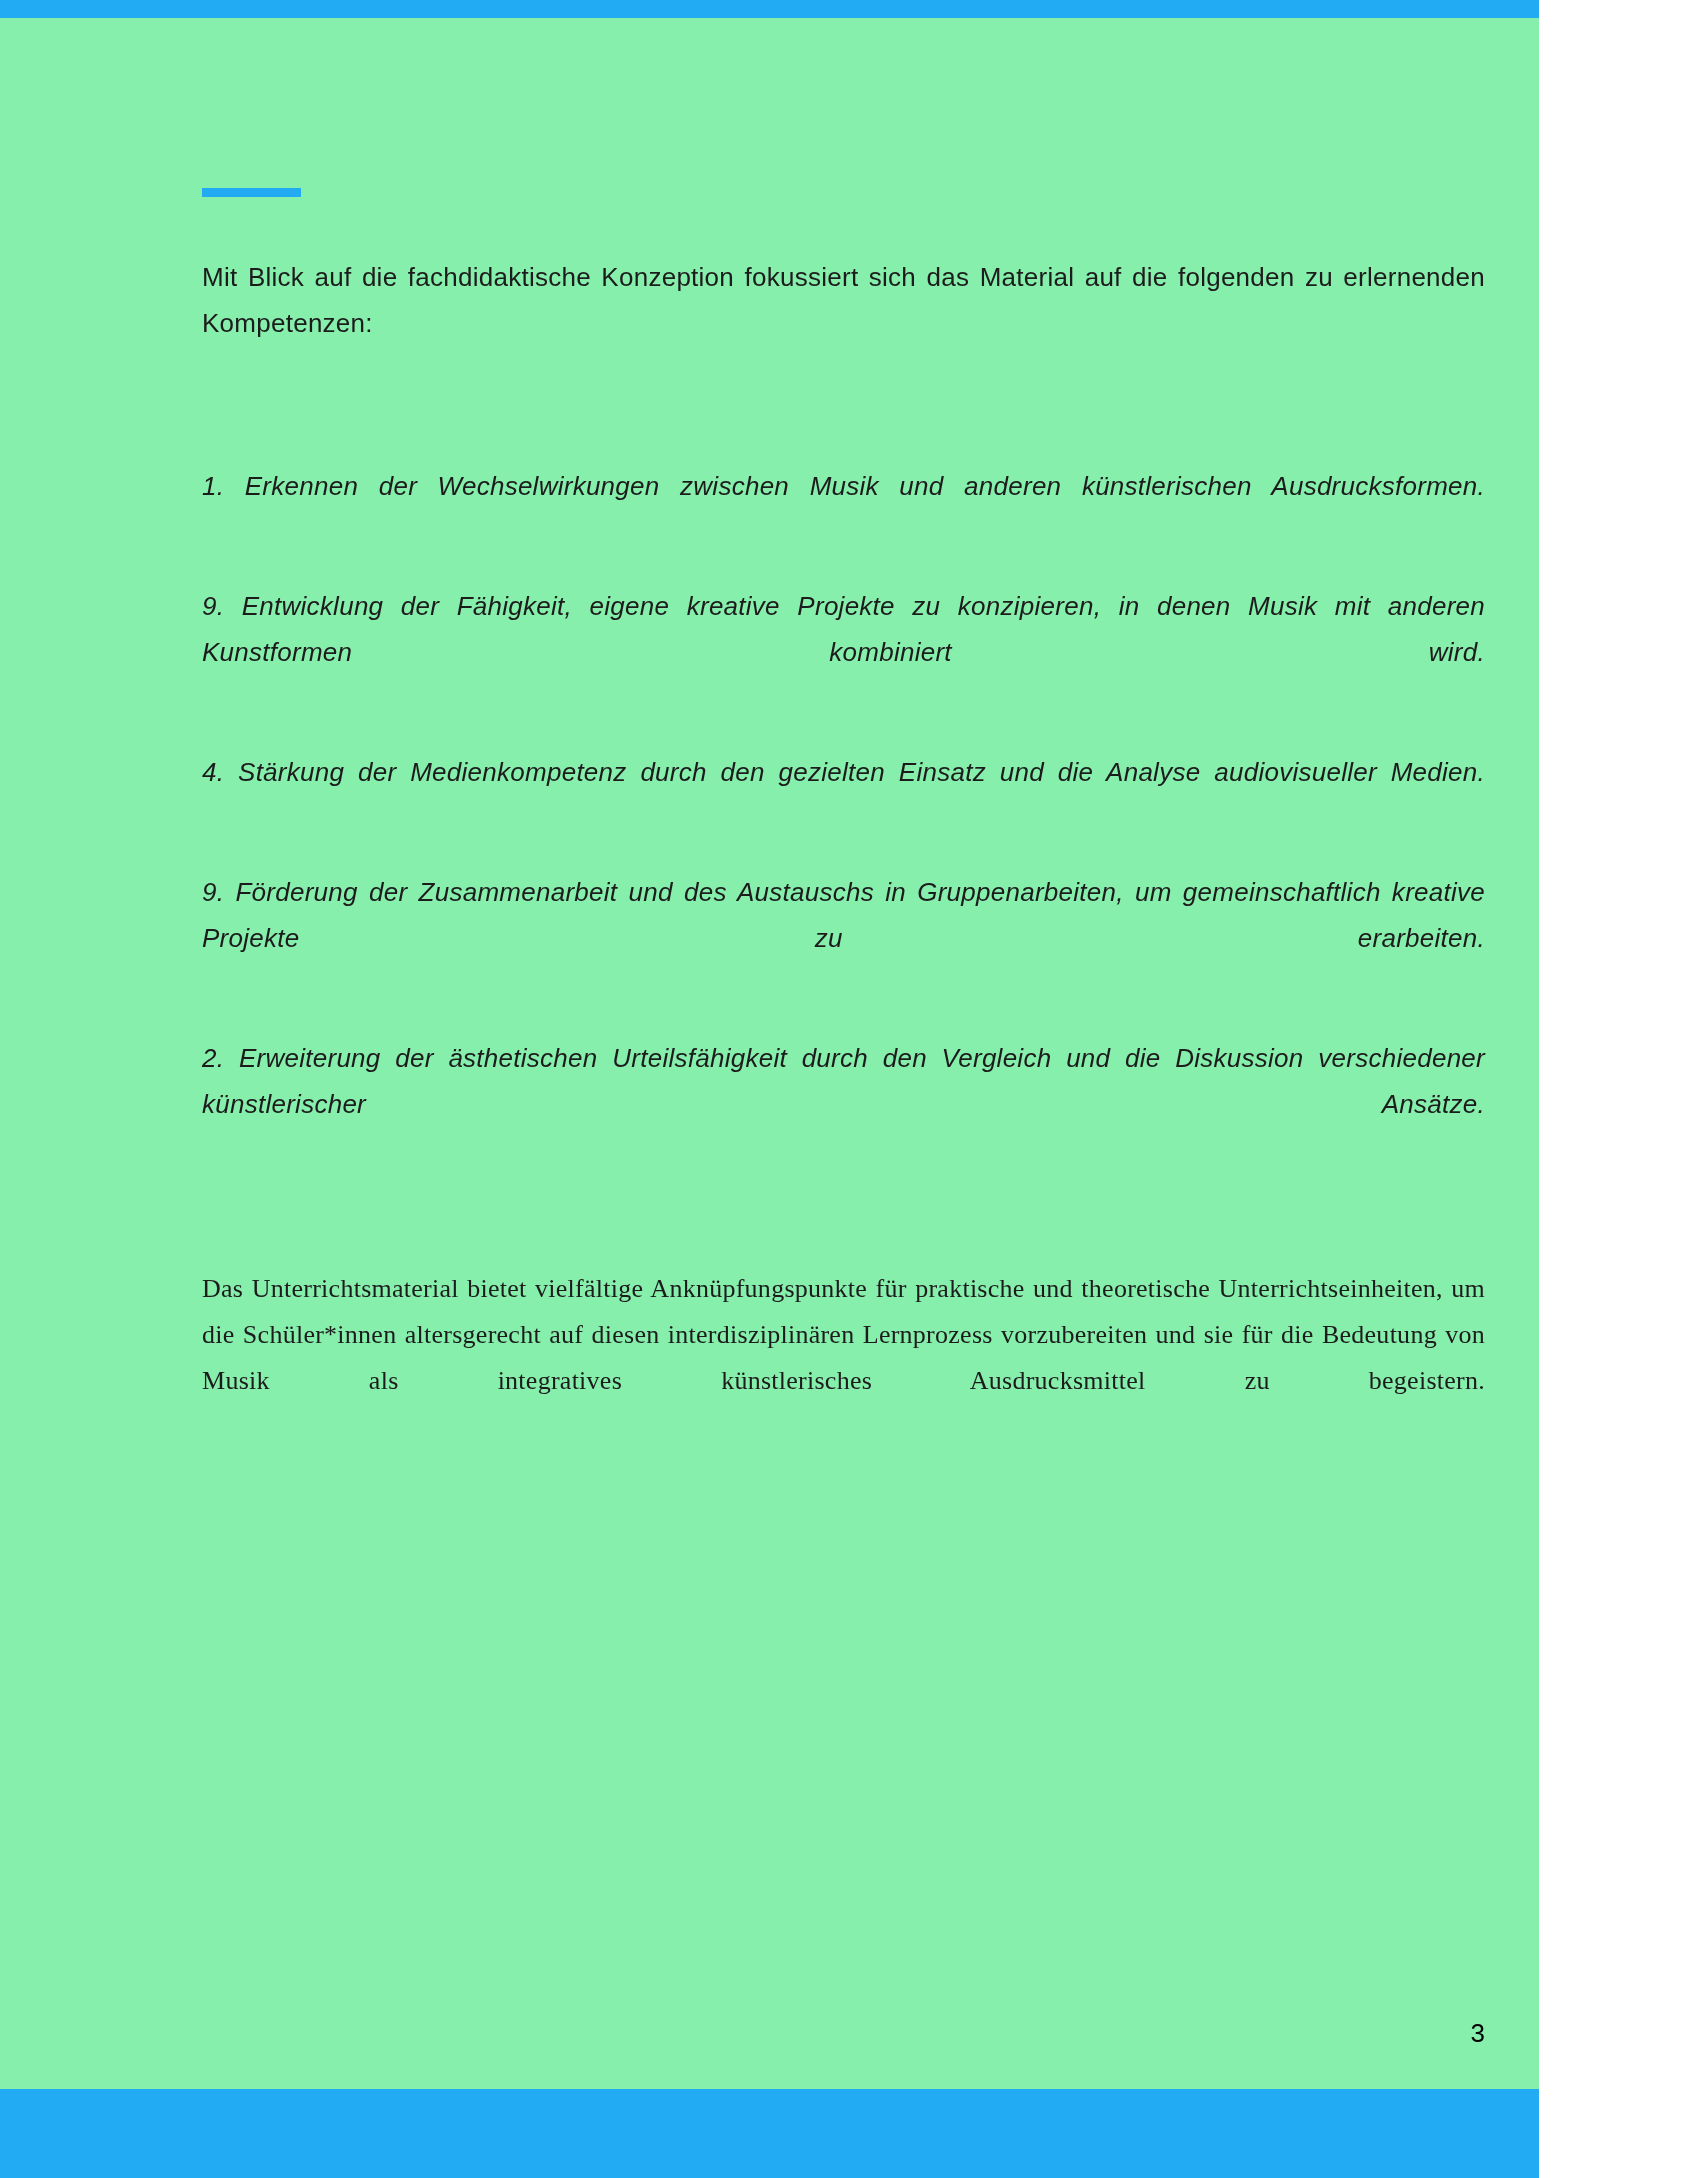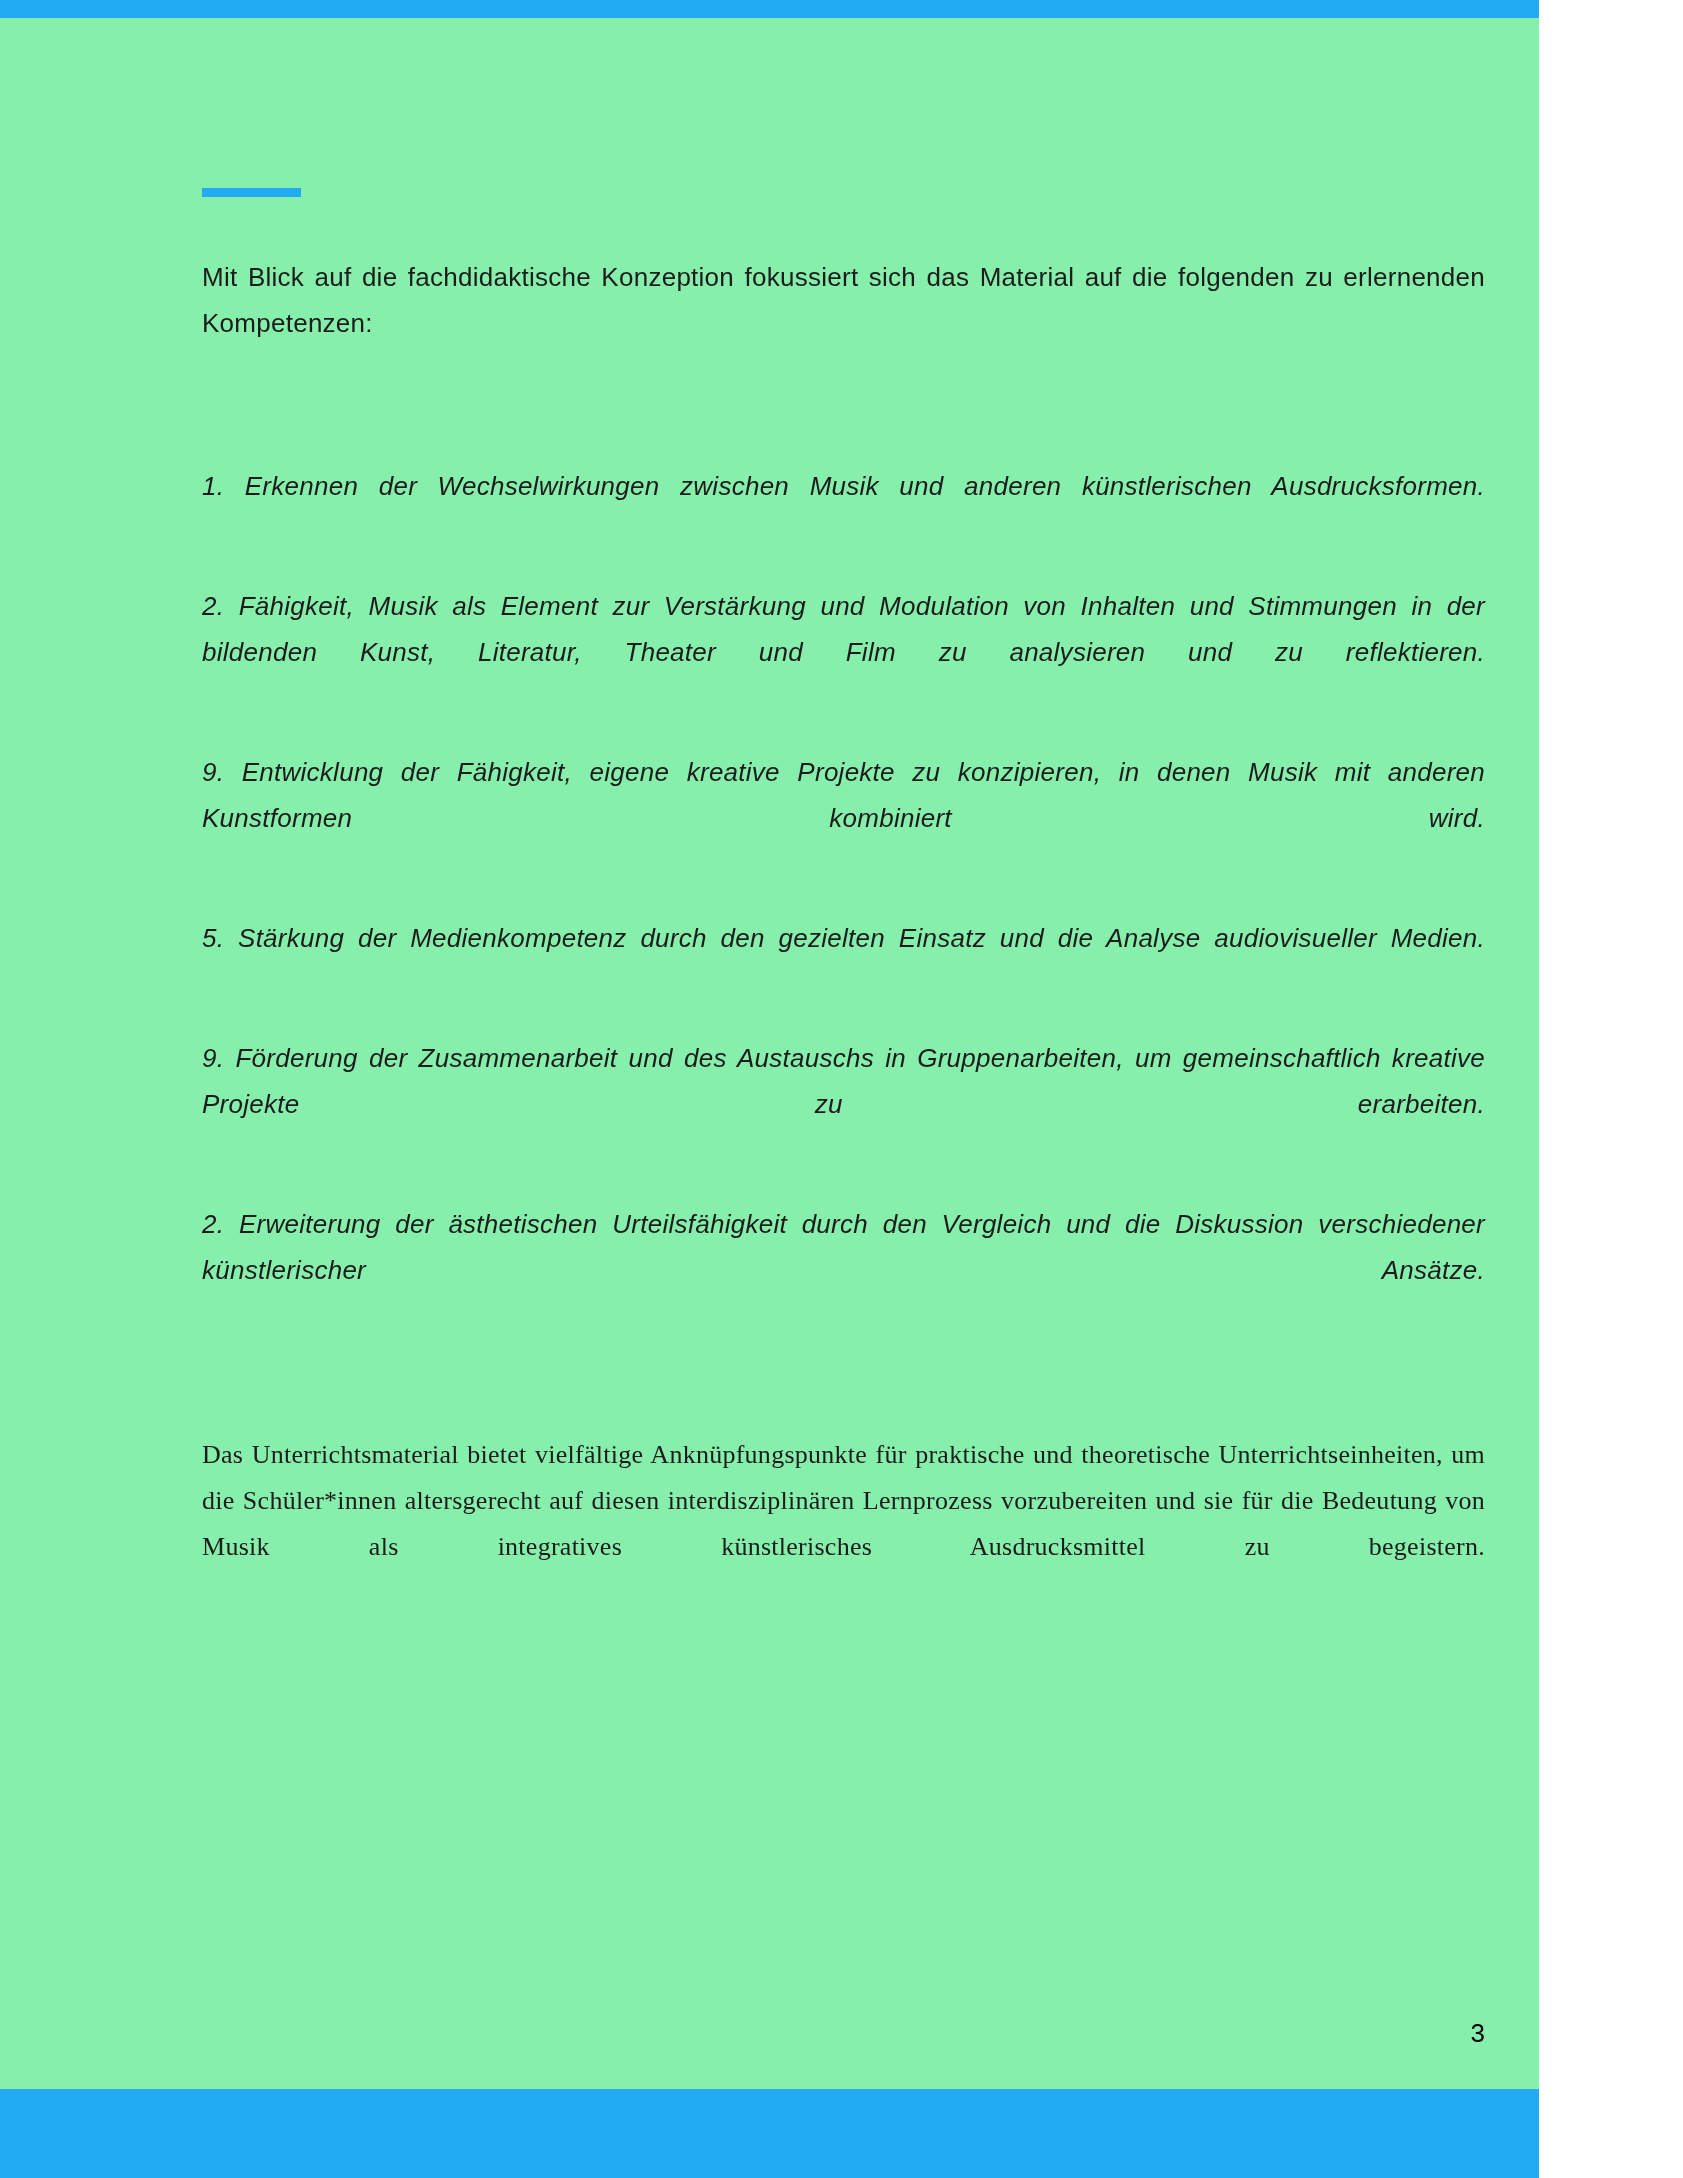--- a/index.html
+++ b/index.html
@@ -116,23 +116,22 @@
   <div class="content">
 
     <div class="accent-rule"></div>
 
     <div class="intro-block">
       <p class="body-text">Mit Blick auf die fachdidaktische Konzeption fokussiert sich das Material auf die folgenden zu erlernenden Kompetenzen:</p>
     </div>
 
     <div class="list-block">
       <p class="body-text">1. Erkennen der Wechselwirkungen zwischen Musik und anderen künstlerischen Ausdrucksformen.</p>
-      <p class="body-text">2. Fähigkeit, Musik als Element zur Verstärkung und Modulation von Inhalten und Stimmungen in der bildenden Kunst, Literatur, Theater und Film zu analysieren und zu reflektieren.</p>
       <p class="body-text">9. Entwicklung der Fähigkeit, eigene kreative Projekte zu konzipieren, in denen Musik mit anderen Kunstformen kombiniert wird.</p>
-      <p class="body-text">5. Stärkung der Medienkompetenz durch den gezielten Einsatz und die Analyse audiovisueller Medien.</p>
+      <p class="body-text">4. Stärkung der Medienkompetenz durch den gezielten Einsatz und die Analyse audiovisueller Medien.</p>
       <p class="body-text">9. Förderung der Zusammenarbeit und des Austauschs in Gruppenarbeiten, um gemeinschaftlich kreative Projekte zu erarbeiten.</p>
       <p class="body-text">2. Erweiterung der ästhetischen Urteilsfähigkeit durch den Vergleich und die Diskussion verschiedener künstlerischer Ansätze.</p>
     </div>
 
     <div class="closing-block">
       <p class="body-text">Das Unterrichtsmaterial bietet vielfältige Anknüpfungspunkte für praktische und theoretische Unterrichtseinheiten, um die Schüler*innen altersgerecht auf diesen interdisziplinären Lernprozess vorzubereiten und sie für die Bedeutung von Musik als integratives künstlerisches Ausdrucksmittel zu begeistern.</p>
     </div>
 
   </div>
 

